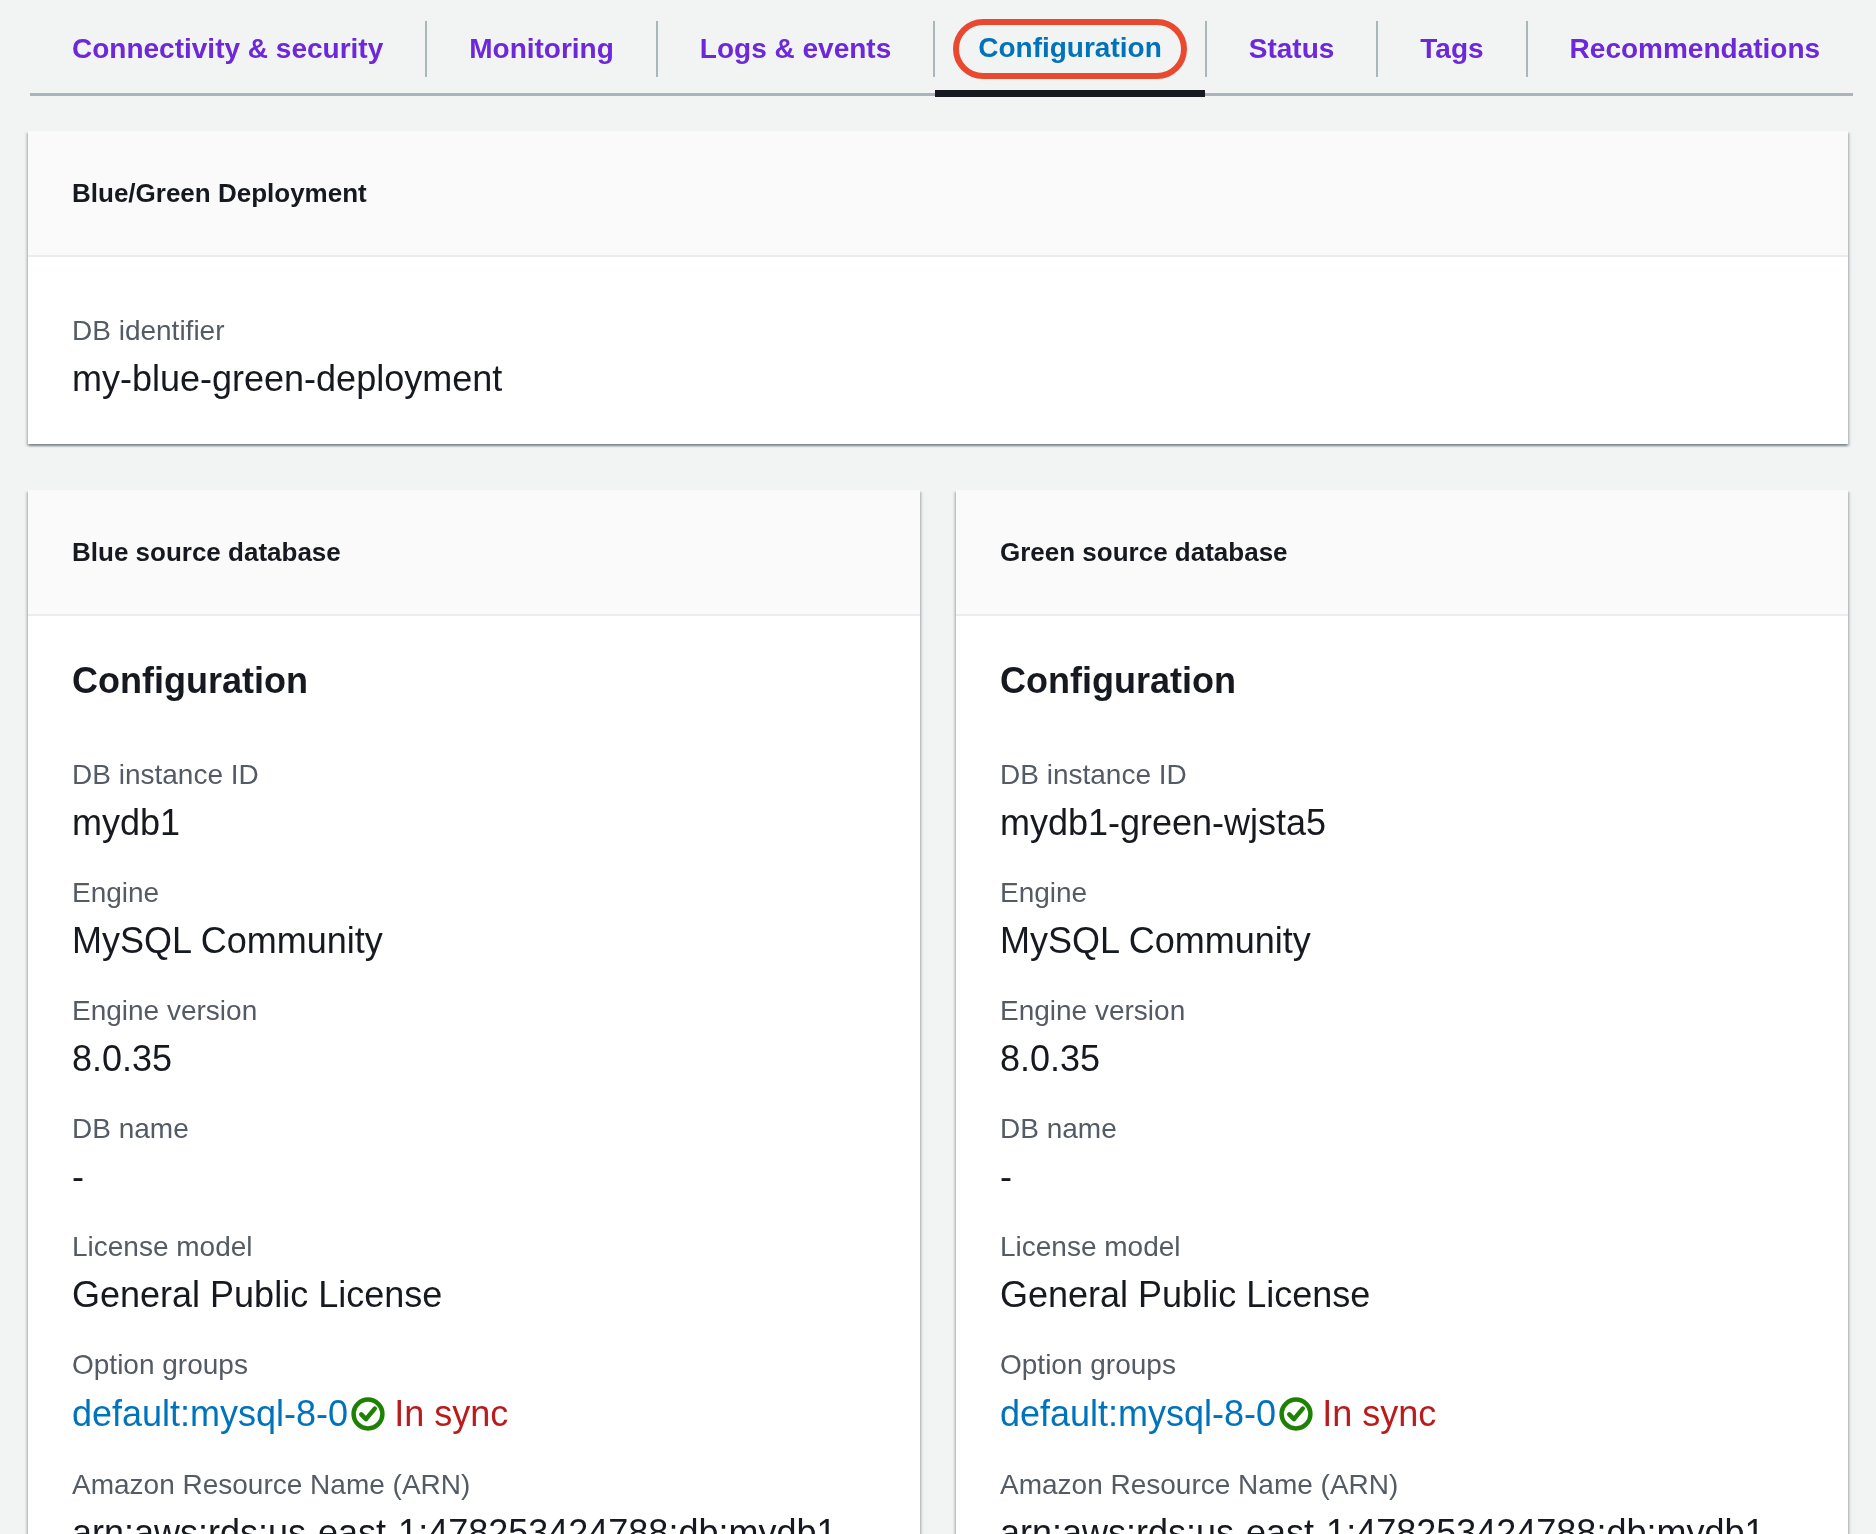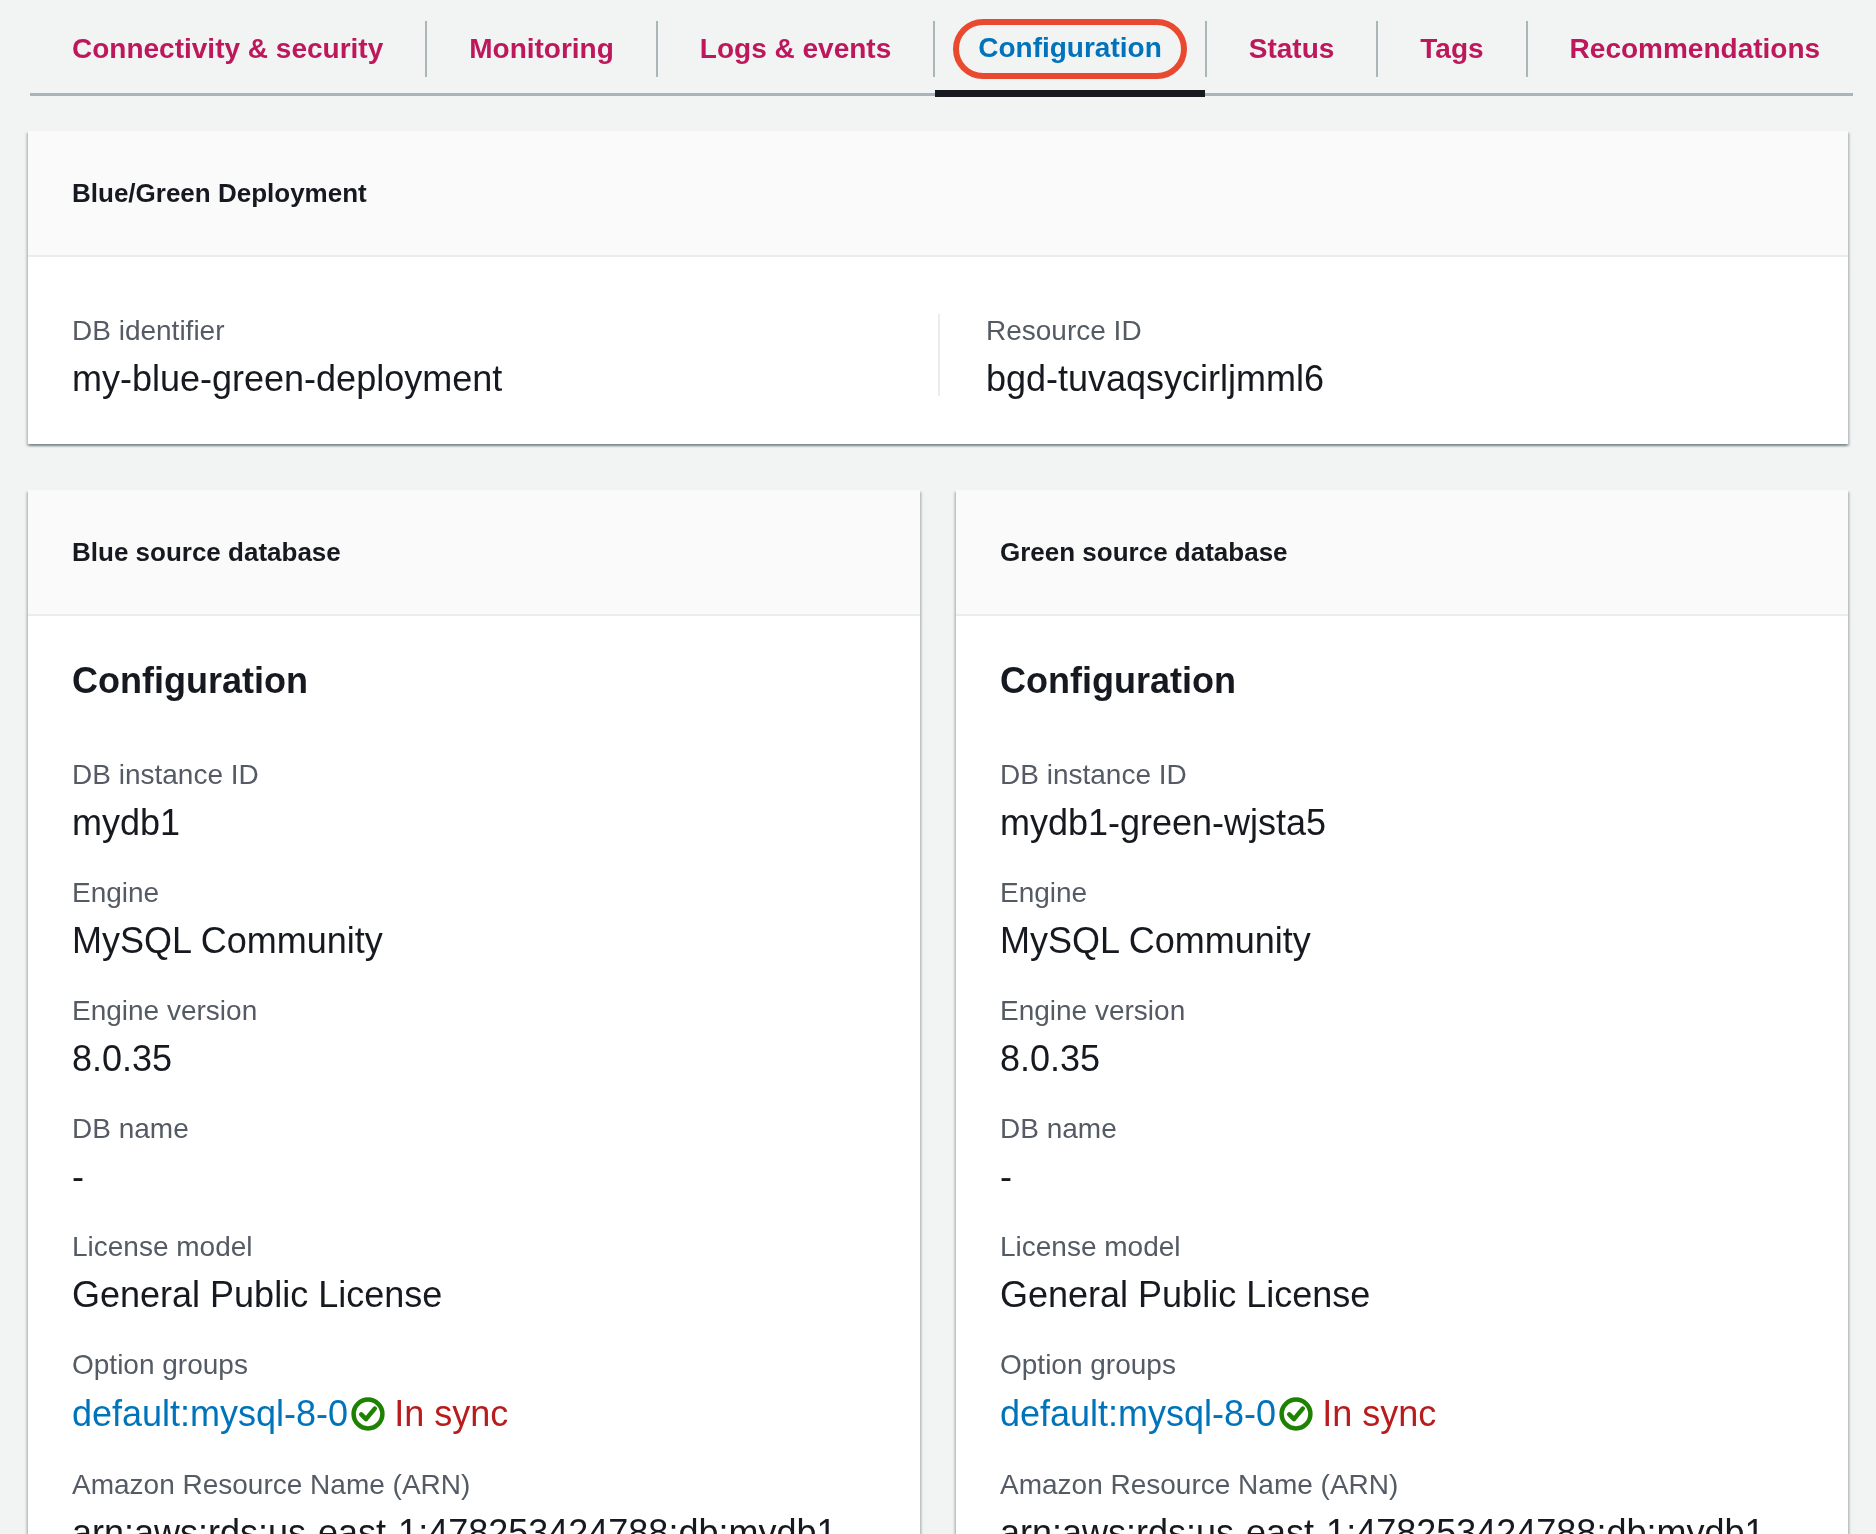--- a/index.html
+++ b/index.html
@@ -29,21 +29,21 @@
     background: #a9b4bc;
   }
   .tab {
     position: relative;
     height: 97px;
     display: flex;
     align-items: center;
     padding: 0 42px;
     font-size: 28px;
     font-weight: 700;
-    color: #be185d;
+    color: #6d28d9;
     cursor: pointer;
     white-space: nowrap;
   }
   .tab.active { color: #0073bb; padding: 0 18px; }
   .tab.active::after {
     content: "";
     position: absolute;
     left: 0; right: 0; bottom: 0;
     height: 7px;
     background: #16191f;
@@ -139,26 +139,20 @@
   <div class="card-header">
     <h2 class="card-title">Blue/Green Deployment</h2>
   </div>
   <div class="deployment-body">
     <div class="deployment-col">
       <div class="field">
         <div class="field-label">DB identifier</div>
         <div class="field-value">my-blue-green-deployment</div>
       </div>
     </div>
-    <div class="deployment-col">
-      <div class="field">
-        <div class="field-label">Resource ID</div>
-        <div class="field-value">bgd-tuvaqsycirljmml6</div>
-      </div>
-    </div>
   </div>
 </section>
 
 <div class="cards-row">
 
   <section class="card source-card">
     <div class="card-header">
       <h2 class="card-title">Blue source database</h2>
     </div>
     <div class="card-body">

